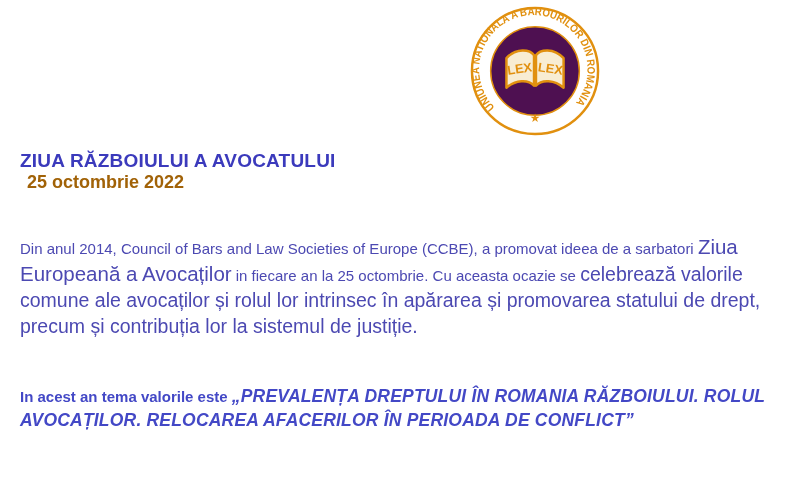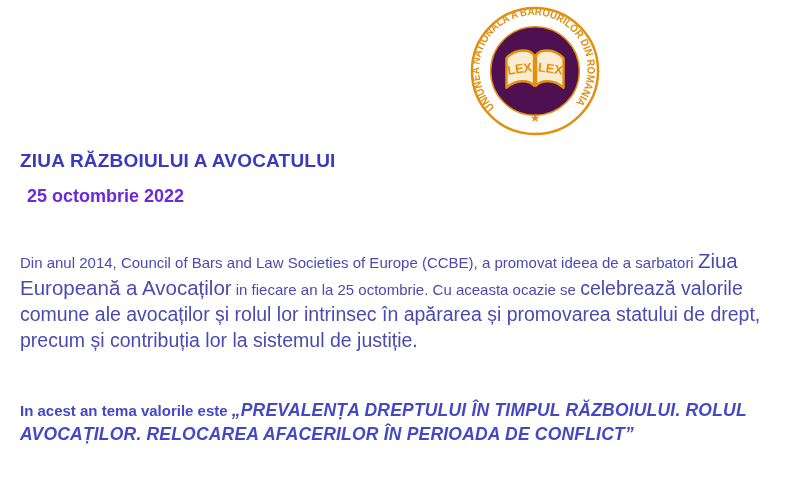--- a/index.html
+++ b/index.html
@@ -15,23 +15,23 @@
   .unbr-seal { position: absolute; left: 466px; top: 5px; width: 138px; height: 132px; }
 
   .content { padding: 0 4px 0 20px; }
 
   .page-title {
     margin: 8px 0 0 0;
     font-size: 19px; font-weight: bold; letter-spacing: 0.2px;
     color: #3b3abc;
   }
   .event-date {
-    margin-top: 14px; padding-left: 7px;
+    padding-left: 7px;
     font-size: 18px; font-weight: bold;
-    color: #6d28d9;
+    color: #a16207;
   }
   .intro {
     margin: 40px 0 0 0;
     color: #4c49b2; font-weight: normal;
     line-height: 1.32;
   }
   .intro .seg-sm  { font-size: 15px; }
   .intro .seg-big { font-size: 20.5px; }
   .intro .seg-big2{ font-size: 19.5px; }
 
@@ -76,17 +76,17 @@
   </div>
 
   <div class="content">
 
     <h1 class="page-title">ZIUA RĂZBOIULUI A AVOCATULUI</h1>
 
     <div class="event-date">25 octombrie 2022</div>
 
     <p class="intro"><span class="seg-sm">Din anul  2014,  Council of Bars and Law Societies of Europe (CCBE), a promovat ideea de a sarbatori </span><span class="seg-big">Ziua Europeană a Avocaților</span><span class="seg-sm"> in fiecare an la 25 octombrie. Cu aceasta ocazie se </span><span class="seg-big2">celebrează valorile comune ale avocaților și rolul lor intrinsec în apărarea și promovarea statului de drept, precum și contribuția lor la sistemul de justiție.</span></p>
 
-    <p class="theme"><span class="seg-lead">In acest an tema valorile este  </span><span class="seg-quote">„PREVALENȚA DREPTULUI ÎN TIMPUL RĂZBOIULUI. ROLUL AVOCAȚILOR. RELOCAREA AFACERILOR ÎN PERIOADA DE CONFLICT”</span></p>
+    <p class="theme"><span class="seg-lead">In acest an tema valorile este  </span><span class="seg-quote">„PREVALENȚA DREPTULUI ÎN ROMANIA RĂZBOIULUI. ROLUL AVOCAȚILOR. RELOCAREA AFACERILOR ÎN PERIOADA DE CONFLICT”</span></p>
 
   </div>
 
 </div>
 
 </body></html>

